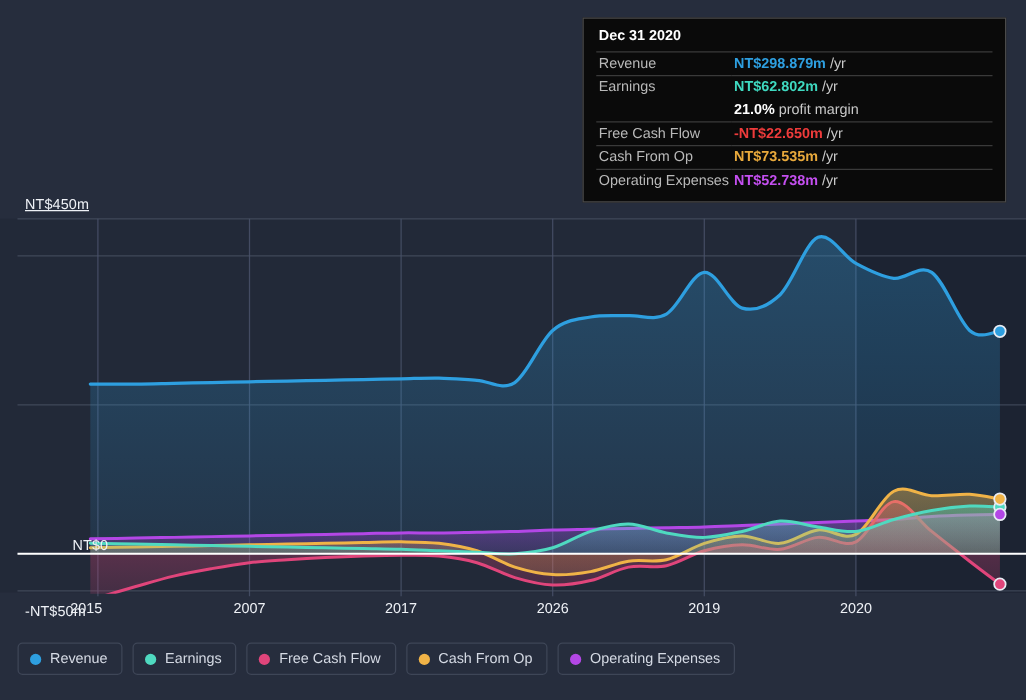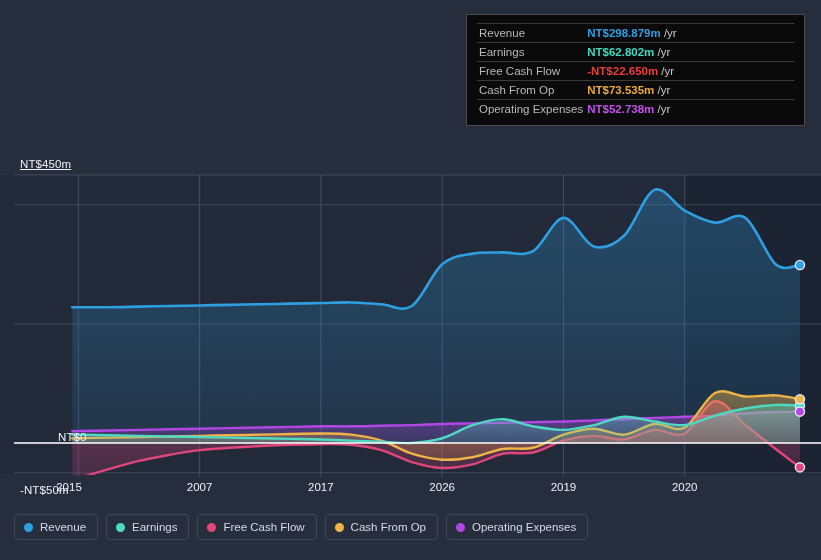--- a/index.html
+++ b/index.html
@@ -132,29 +132,34 @@
   <div id="xlabels">
       <div class="xlab" style="left: 69px; top: 481px;">2015</div>
       <div class="xlab" style="left: 199.6px; top: 481px;">2007</div>
       <div class="xlab" style="left: 320.88px; top: 481px; text-align: center;">2017</div>
       <div class="xlab" style="left: 442.16px; top: 481px;">2026</div>
       <div class="xlab" style="left: 563.44px; top: 481px;">2019</div>
       <div class="xlab" style="left: 684.72px; top: 481px;">2020</div>
     </div>
 
   <div class="tooltip">
+    <div class="tt-title">Dec 31 2020</div>
     <table class="tt-table">
       <tbody id="tt-body">
           <tr>
             <td class="tt-lbl">Revenue</td>
             <td><span class="tt-val" style="color: rgb(46, 159, 224);">NT$298.879m</span><span class="tt-unit"> /yr</span></td>
           </tr>
           <tr>
             <td class="tt-lbl">Earnings</td>
             <td><span class="tt-val" style="color: rgb(63, 217, 192);">NT$62.802m</span><span class="tt-unit"> /yr</span></td>
+          </tr>
+          <tr class="tt-sub">
+            <td class="tt-lbl"></td>
+            <td><span class="tt-margin">21.0%</span><span class="tt-unit"> profit margin</span></td>
           </tr>
           <tr>
             <td class="tt-lbl">Free Cash Flow</td>
             <td><span class="tt-val" style="color: rgb(238, 59, 59);">-NT$22.650m</span><span class="tt-unit"> /yr</span></td>
           </tr>
           <tr>
             <td class="tt-lbl">Cash From Op</td>
             <td><span class="tt-val" style="color: rgb(232, 169, 60);">NT$73.535m</span><span class="tt-unit"> /yr</span></td>
           </tr>
           <tr>

